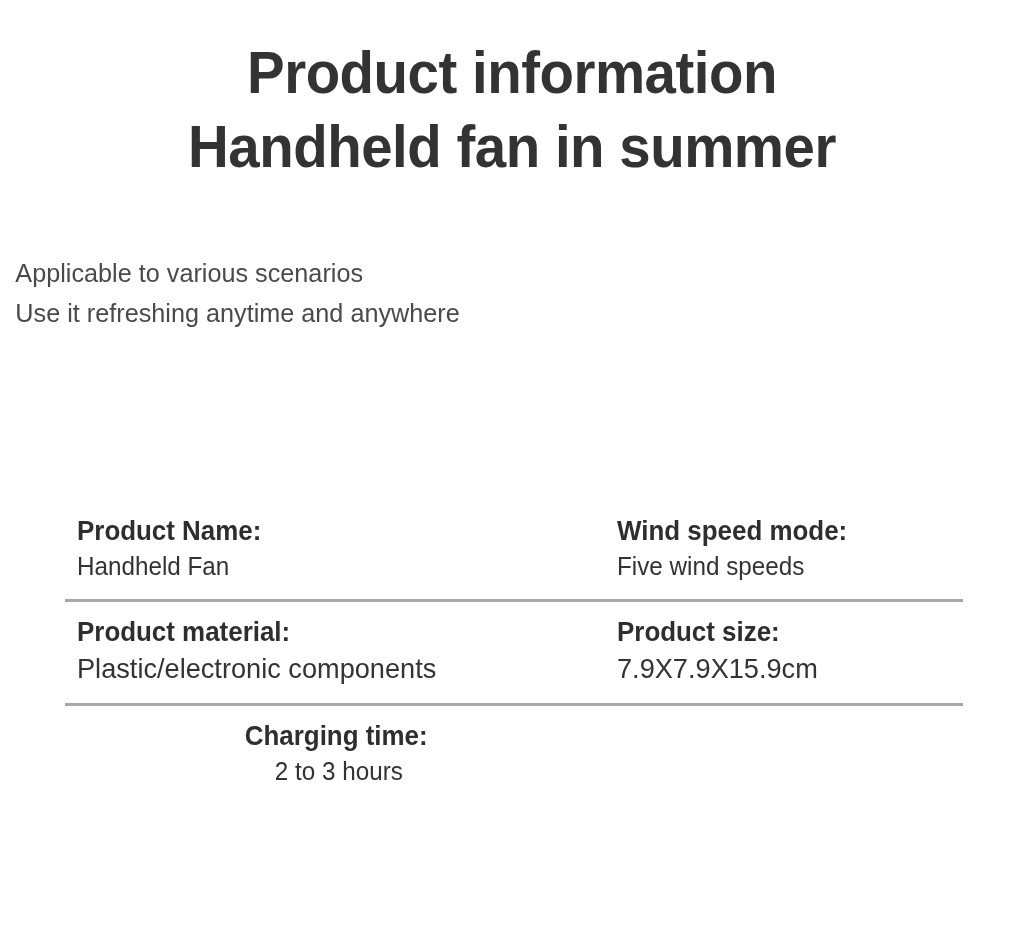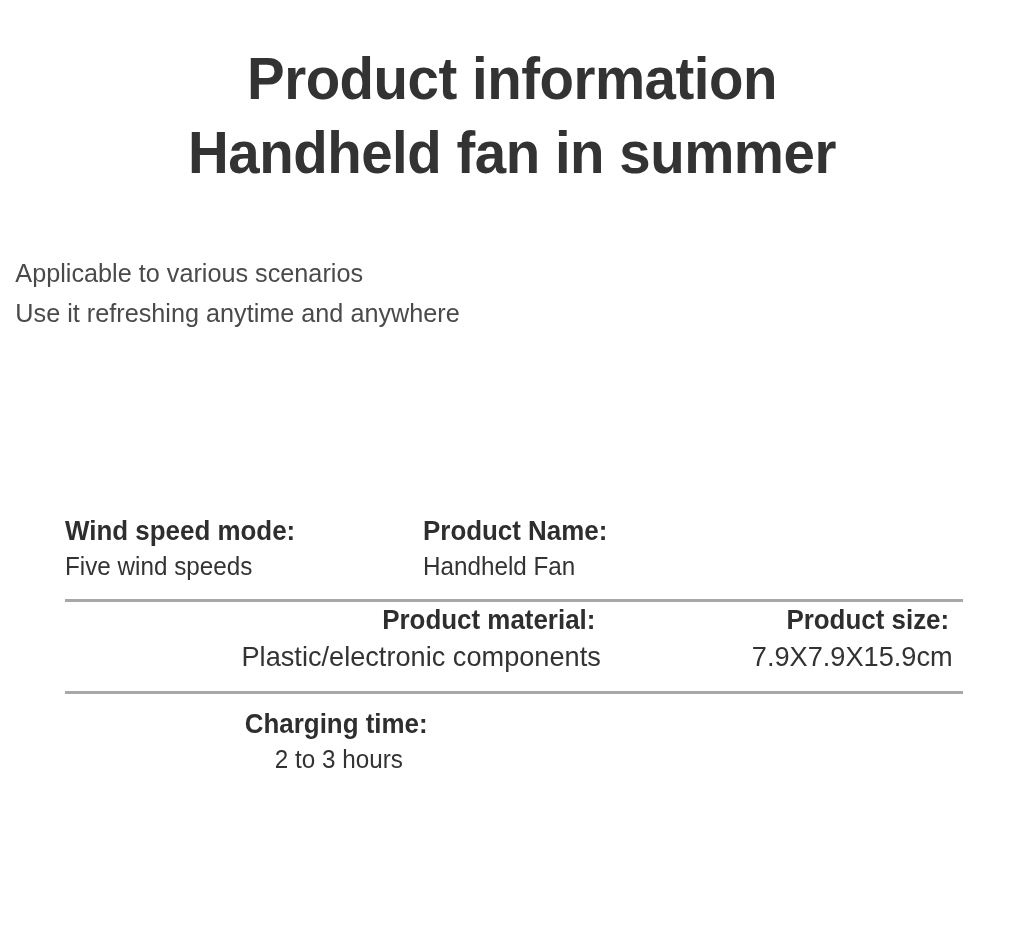--- a/index.html
+++ b/index.html
@@ -18,21 +18,21 @@
 
   .page {
     position: absolute;
     inset: 0;
     background: #ffffff;
   }
 
   
   .header {
     position: absolute;
-    top: 42px;
+    top: 36px;
     left: 0;
     width: 1024px;
     text-align: center;
   }
   .title-line {
     display: block;
     color: #333333;
     font-weight: 700;
     font-size: 60px;
     line-height: 74px;
@@ -100,21 +100,21 @@
     font-weight: 400;
     font-size: 25px;
     line-height: 34px;
     white-space: nowrap;
     transform: scaleX(0.97);
     transform-origin: left center;
   }
 
   
   .row-1 { padding-top: 0px;  padding-bottom: 16px; }
-  .row-2 { padding-top: 0; padding-bottom: 15px; text-align: right; }
+  .row-2 { padding-top: 12px; padding-bottom: 15px; }
   .row-3 { padding-top: 12px; padding-bottom: 0px; text-align: center;  }
 
   .row-2 .spec-value { font-size: 28px; line-height: 38px; }
 </style>
 </head>
 <body>
 
 <div class="page">
 
   <div class="header">
@@ -123,27 +123,27 @@
   </div>
 
   <div class="subtitle">
     <span class="subtitle-line">Applicable to various scenarios</span>
     <span class="subtitle-line">Use it refreshing anytime and anywhere</span>
   </div>
 
   <div class="spec-table">
 
     <div class="spec-row row-1 divided">
+      <div class="spec-cell left">
+        <span class="spec-label">Product Name:</span>
+        <span class="spec-value">Handheld Fan</span>
+      </div>
       <div class="spec-cell right">
         <span class="spec-label">Wind speed mode:</span>
         <span class="spec-value">Five wind speeds</span>
-      </div>
-      <div class="spec-cell left">
-        <span class="spec-label">Product Name:</span>
-        <span class="spec-value">Handheld Fan</span>
       </div>
     </div>
 
     <div class="spec-row row-2 divided">
       <div class="spec-cell left">
         <span class="spec-label">Product material:</span>
         <span class="spec-value">Plastic/electronic components</span>
       </div>
       <div class="spec-cell right">
         <span class="spec-label">Product size:</span>

